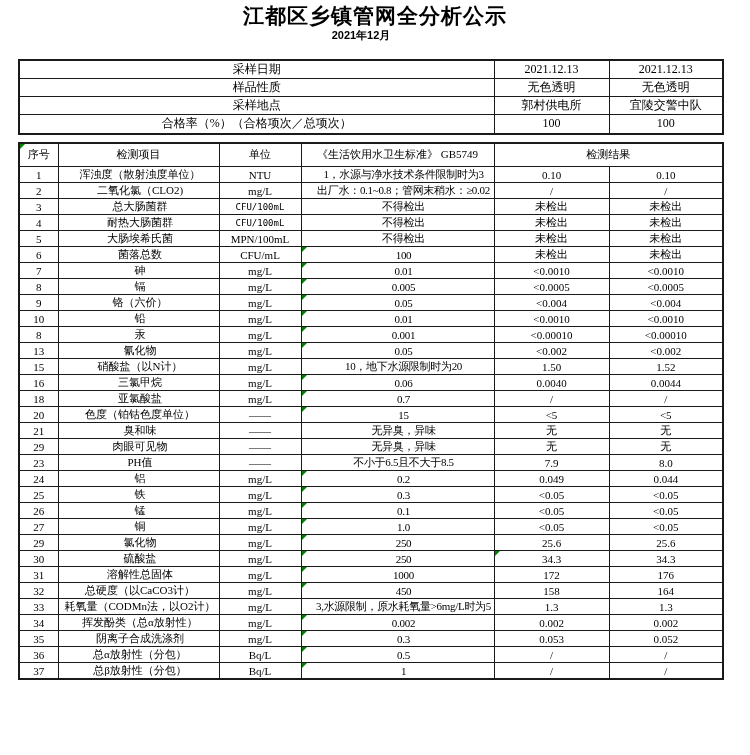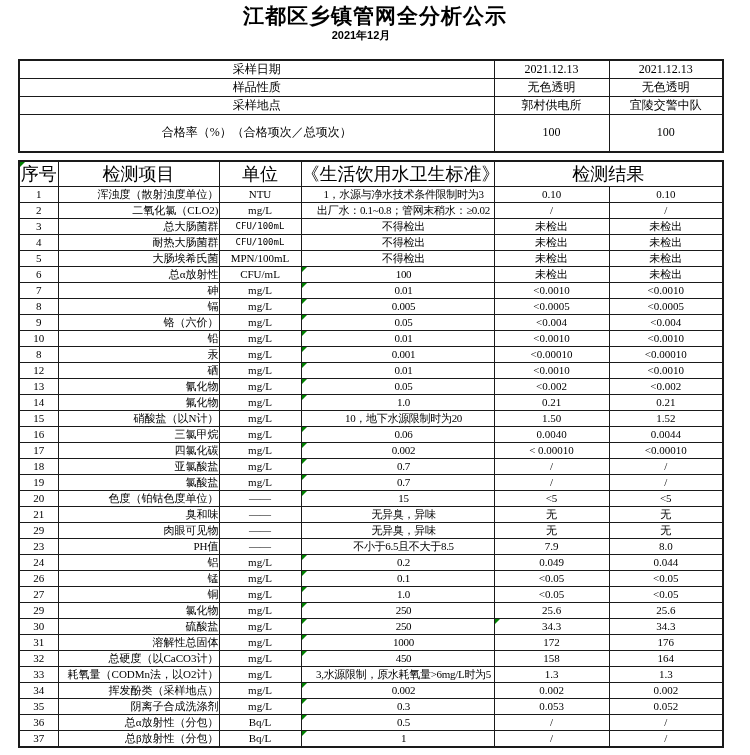--- a/index.html
+++ b/index.html
@@ -25,26 +25,26 @@
   td,th{
     border:1px solid #1a1a1a;
     padding:0;overflow:hidden;white-space:nowrap;
     text-align:center;vertical-align:middle;
     font-weight:normal;position:relative;
   }
   .info-table td{font-size:12px;}
   .info-table tr:nth-child(1){height:16px;}
   .info-table tr:nth-child(2){height:13px;}
   .info-table tr:nth-child(3){height:15px;}
-  .info-table tr:nth-child(4){height:37px;}
+  .info-table tr:nth-child(4){height:19px;}
   .results-table thead tr{height:24px;}
-  .results-table th{font-size:18px;margin-left:20px;}
+  .results-table th{font-size:11px;margin-left:20px;}
   .results-table tbody tr{height:15px;}
   .results-table td{font-size:11px;}
-  .c-item{text-align:right;padding-left:3px;}
+  .c-item{text-align:center;padding-left:3px;}
   .c-std{font-size:10.5px;letter-spacing:-0.3px;padding-left:12px;}
   
   .results-table tbody tr:nth-child(3) .c-unit,
   .results-table tbody tr:nth-child(4) .c-unit{
     font-family:"DejaVu Sans Mono","Liberation Mono",monospace;font-size:9px;
   }
   .tri{
     position:absolute;top:0;left:0;width:0;height:0;
     border-top:5px solid #008000;border-right:5px solid transparent;
   }
@@ -151,21 +151,21 @@
         <tr>
           <td class="c-no"><span>5</span></td>
           <td class="c-item"><span>大肠埃希氏菌</span></td>
           <td class="c-unit"><span>MPN/100mL</span></td>
           <td class="c-std"><span>不得检出</span></td>
           <td class="c-res"><span>未检出</span></td>
           <td class="c-res"><span>未检出</span></td>
         </tr>
         <tr>
           <td class="c-no"><span>6</span></td>
-          <td class="c-item"><span>总α放射性</span></td>
+          <td class="c-item"><span>菌落总数</span></td>
           <td class="c-unit"><span>CFU/mL</span></td>
           <td class="c-std"><span class="tri"></span><span>100</span></td>
           <td class="c-res"><span>未检出</span></td>
           <td class="c-res"><span>未检出</span></td>
         </tr>
         <tr>
           <td class="c-no"><span>7</span></td>
           <td class="c-item"><span>砷</span></td>
           <td class="c-unit"><span>mg/L</span></td>
           <td class="c-std"><span class="tri"></span><span>0.01</span></td>
@@ -198,78 +198,46 @@
         </tr>
         <tr>
           <td class="c-no"><span>8</span></td>
           <td class="c-item"><span>汞</span></td>
           <td class="c-unit"><span>mg/L</span></td>
           <td class="c-std"><span class="tri"></span><span>0.001</span></td>
           <td class="c-res"><span>&lt;0.00010</span></td>
           <td class="c-res"><span>&lt;0.00010</span></td>
         </tr>
         <tr>
-          <td class="c-no"><span>12</span></td>
-          <td class="c-item"><span>硒</span></td>
-          <td class="c-unit"><span>mg/L</span></td>
-          <td class="c-std"><span class="tri"></span><span>0.01</span></td>
-          <td class="c-res"><span>&lt;0.0010</span></td>
-          <td class="c-res"><span>&lt;0.0010</span></td>
-        </tr>
-        <tr>
           <td class="c-no"><span>13</span></td>
           <td class="c-item"><span>氰化物</span></td>
           <td class="c-unit"><span>mg/L</span></td>
           <td class="c-std"><span class="tri"></span><span>0.05</span></td>
           <td class="c-res"><span>&lt;0.002</span></td>
           <td class="c-res"><span>&lt;0.002</span></td>
         </tr>
         <tr>
-          <td class="c-no"><span>14</span></td>
-          <td class="c-item"><span>氟化物</span></td>
-          <td class="c-unit"><span>mg/L</span></td>
-          <td class="c-std"><span class="tri"></span><span>1.0</span></td>
-          <td class="c-res"><span>0.21</span></td>
-          <td class="c-res"><span>0.21</span></td>
-        </tr>
-        <tr>
           <td class="c-no"><span>15</span></td>
           <td class="c-item"><span>硝酸盐（以N计）</span></td>
           <td class="c-unit"><span>mg/L</span></td>
           <td class="c-std"><span>10，地下水源限制时为20</span></td>
           <td class="c-res"><span>1.50</span></td>
           <td class="c-res"><span>1.52</span></td>
         </tr>
         <tr>
           <td class="c-no"><span>16</span></td>
           <td class="c-item"><span>三氯甲烷</span></td>
           <td class="c-unit"><span>mg/L</span></td>
           <td class="c-std"><span class="tri"></span><span>0.06</span></td>
           <td class="c-res"><span>0.0040</span></td>
           <td class="c-res"><span>0.0044</span></td>
         </tr>
         <tr>
-          <td class="c-no"><span>17</span></td>
-          <td class="c-item"><span>四氯化碳</span></td>
-          <td class="c-unit"><span>mg/L</span></td>
-          <td class="c-std"><span class="tri"></span><span>0.002</span></td>
-          <td class="c-res"><span>&lt; 0.00010</span></td>
-          <td class="c-res"><span>&lt;0.00010</span></td>
-        </tr>
-        <tr>
           <td class="c-no"><span>18</span></td>
           <td class="c-item"><span>亚氯酸盐</span></td>
-          <td class="c-unit"><span>mg/L</span></td>
-          <td class="c-std"><span class="tri"></span><span>0.7</span></td>
-          <td class="c-res"><span>/</span></td>
-          <td class="c-res"><span>/</span></td>
-        </tr>
-        <tr>
-          <td class="c-no"><span>19</span></td>
-          <td class="c-item"><span>氯酸盐</span></td>
           <td class="c-unit"><span>mg/L</span></td>
           <td class="c-std"><span class="tri"></span><span>0.7</span></td>
           <td class="c-res"><span>/</span></td>
           <td class="c-res"><span>/</span></td>
         </tr>
         <tr>
           <td class="c-no"><span>20</span></td>
           <td class="c-item"><span>色度（铂钴色度单位）</span></td>
           <td class="c-unit"><span>——</span></td>
           <td class="c-std"><span class="tri"></span><span>15</span></td>
@@ -302,20 +270,28 @@
         </tr>
         <tr>
           <td class="c-no"><span>24</span></td>
           <td class="c-item"><span>铝</span></td>
           <td class="c-unit"><span>mg/L</span></td>
           <td class="c-std"><span class="tri"></span><span>0.2</span></td>
           <td class="c-res"><span>0.049</span></td>
           <td class="c-res"><span>0.044</span></td>
         </tr>
         <tr>
+          <td class="c-no"><span>25</span></td>
+          <td class="c-item"><span>铁</span></td>
+          <td class="c-unit"><span>mg/L</span></td>
+          <td class="c-std"><span class="tri"></span><span>0.3</span></td>
+          <td class="c-res"><span>&lt;0.05</span></td>
+          <td class="c-res"><span>&lt;0.05</span></td>
+        </tr>
+        <tr>
           <td class="c-no"><span>26</span></td>
           <td class="c-item"><span>锰</span></td>
           <td class="c-unit"><span>mg/L</span></td>
           <td class="c-std"><span class="tri"></span><span>0.1</span></td>
           <td class="c-res"><span>&lt;0.05</span></td>
           <td class="c-res"><span>&lt;0.05</span></td>
         </tr>
         <tr>
           <td class="c-no"><span>27</span></td>
           <td class="c-item"><span>铜</span></td>
@@ -359,21 +335,21 @@
         <tr>
           <td class="c-no"><span>33</span></td>
           <td class="c-item"><span>耗氧量（CODMn法，以O2计）</span></td>
           <td class="c-unit"><span>mg/L</span></td>
           <td class="c-std"><span>3,水源限制，原水耗氧量&gt;6mg/L时为5</span></td>
           <td class="c-res"><span>1.3</span></td>
           <td class="c-res"><span>1.3</span></td>
         </tr>
         <tr>
           <td class="c-no"><span>34</span></td>
-          <td class="c-item"><span>挥发酚类（采样地点）</span></td>
+          <td class="c-item"><span>挥发酚类（总α放射性）</span></td>
           <td class="c-unit"><span>mg/L</span></td>
           <td class="c-std"><span class="tri"></span><span>0.002</span></td>
           <td class="c-res"><span>0.002</span></td>
           <td class="c-res"><span>0.002</span></td>
         </tr>
         <tr>
           <td class="c-no"><span>35</span></td>
           <td class="c-item"><span>阴离子合成洗涤剂</span></td>
           <td class="c-unit"><span>mg/L</span></td>
           <td class="c-std"><span class="tri"></span><span>0.3</span></td>

